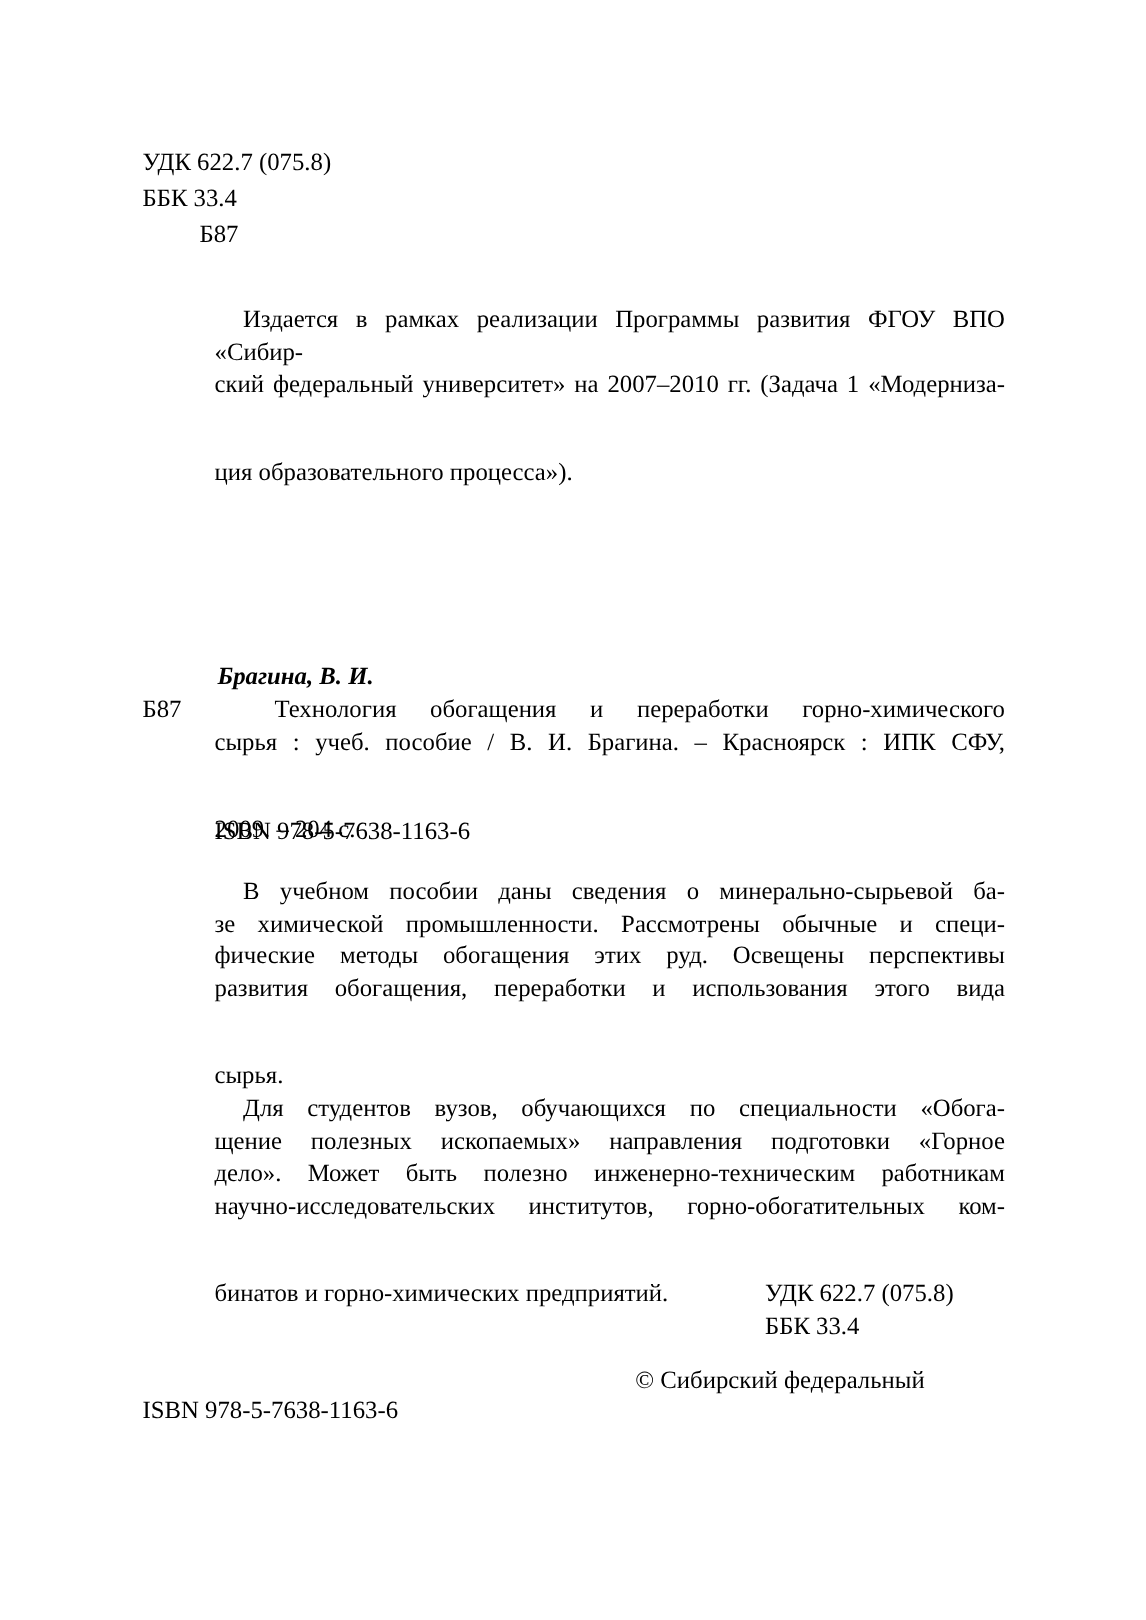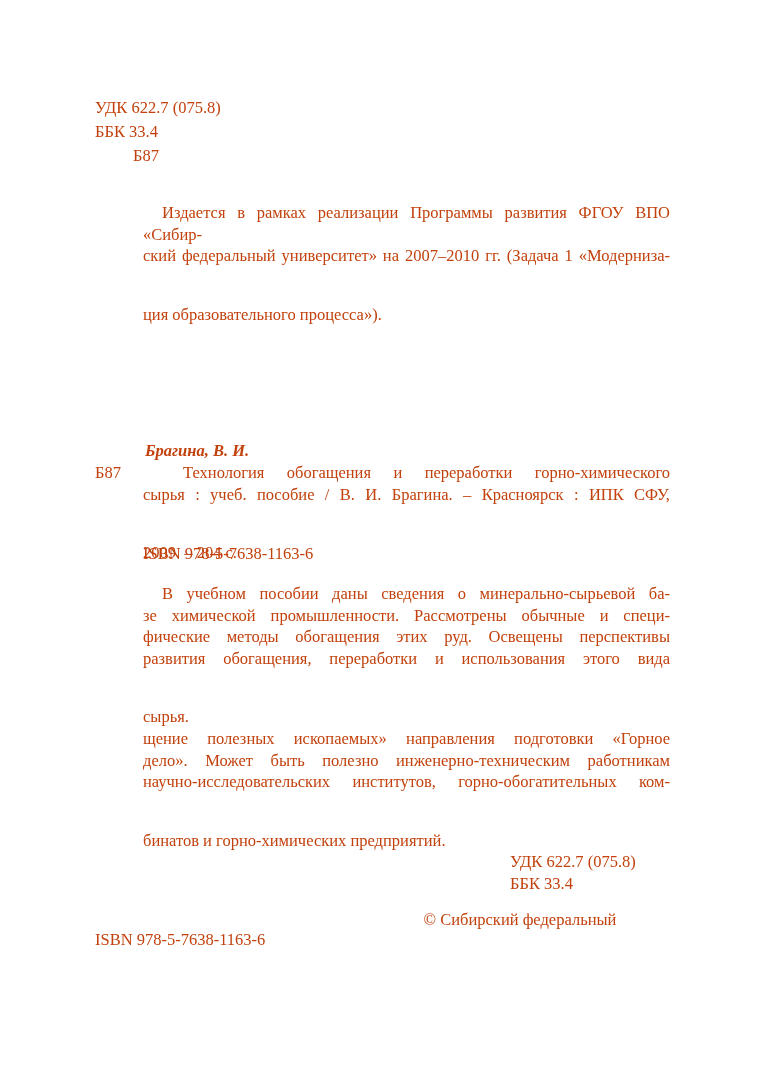--- a/index.html
+++ b/index.html
@@ -8,21 +8,21 @@
     background: #ffffff;
   }
   .page {
     position: relative;
     width: 694px;
     height: 1080px;
     background: #ffffff;
     font-family: "Liberation Serif", serif;
     font-size: 16.5px;
     line-height: 21.6px;
-    color: #c2410c;
+    color: #000000;
     overflow: hidden;
   }
   .abs { position: absolute; }
   .col { width: 527px; }
   
   .jline { text-align: justify; text-align-last: justify; }
   
   .lastline { text-align: left; text-align-last: left; margin-top: 37px; }
   .indent1 { text-indent: 19px; }
   .indent2 { text-indent: 40px; }
@@ -59,20 +59,21 @@
   </div>
 
   <div class="abs" style="left:143px; top:543px;">ISBN 978-5-7638-1163-6</div>
 
   <div class="abs col" style="left:143px; top:583px;">
     <div class="jline indent1">В учебном пособии даны сведения о минерально-сырьевой ба-</div>
     <div class="jline">зе химической промышленности. Рассмотрены обычные и специ-</div>
     <div class="jline">фические методы обогащения этих руд. Освещены перспективы</div>
     <div class="jline">развития обогащения, переработки и использования этого вида</div>
     <div class="lastline">сырья.</div>
+    <div class="jline indent1">Для студентов вузов, обучающихся по специальности «Обога-</div>
     <div class="jline">щение полезных ископаемых» направления подготовки «Горное</div>
     <div class="jline">дело». Может быть полезно инженерно-техническим работникам</div>
     <div class="jline">научно-исследовательских институтов, горно-обогатительных ком-</div>
     <div class="lastline">бинатов и горно-химических предприятий.</div>
   </div>
 
   <div class="abs loose" style="left:510px; top:851px;">
     <div>УДК 622.7 (075.8)</div>
     <div>ББК 33.4</div>
   </div>

